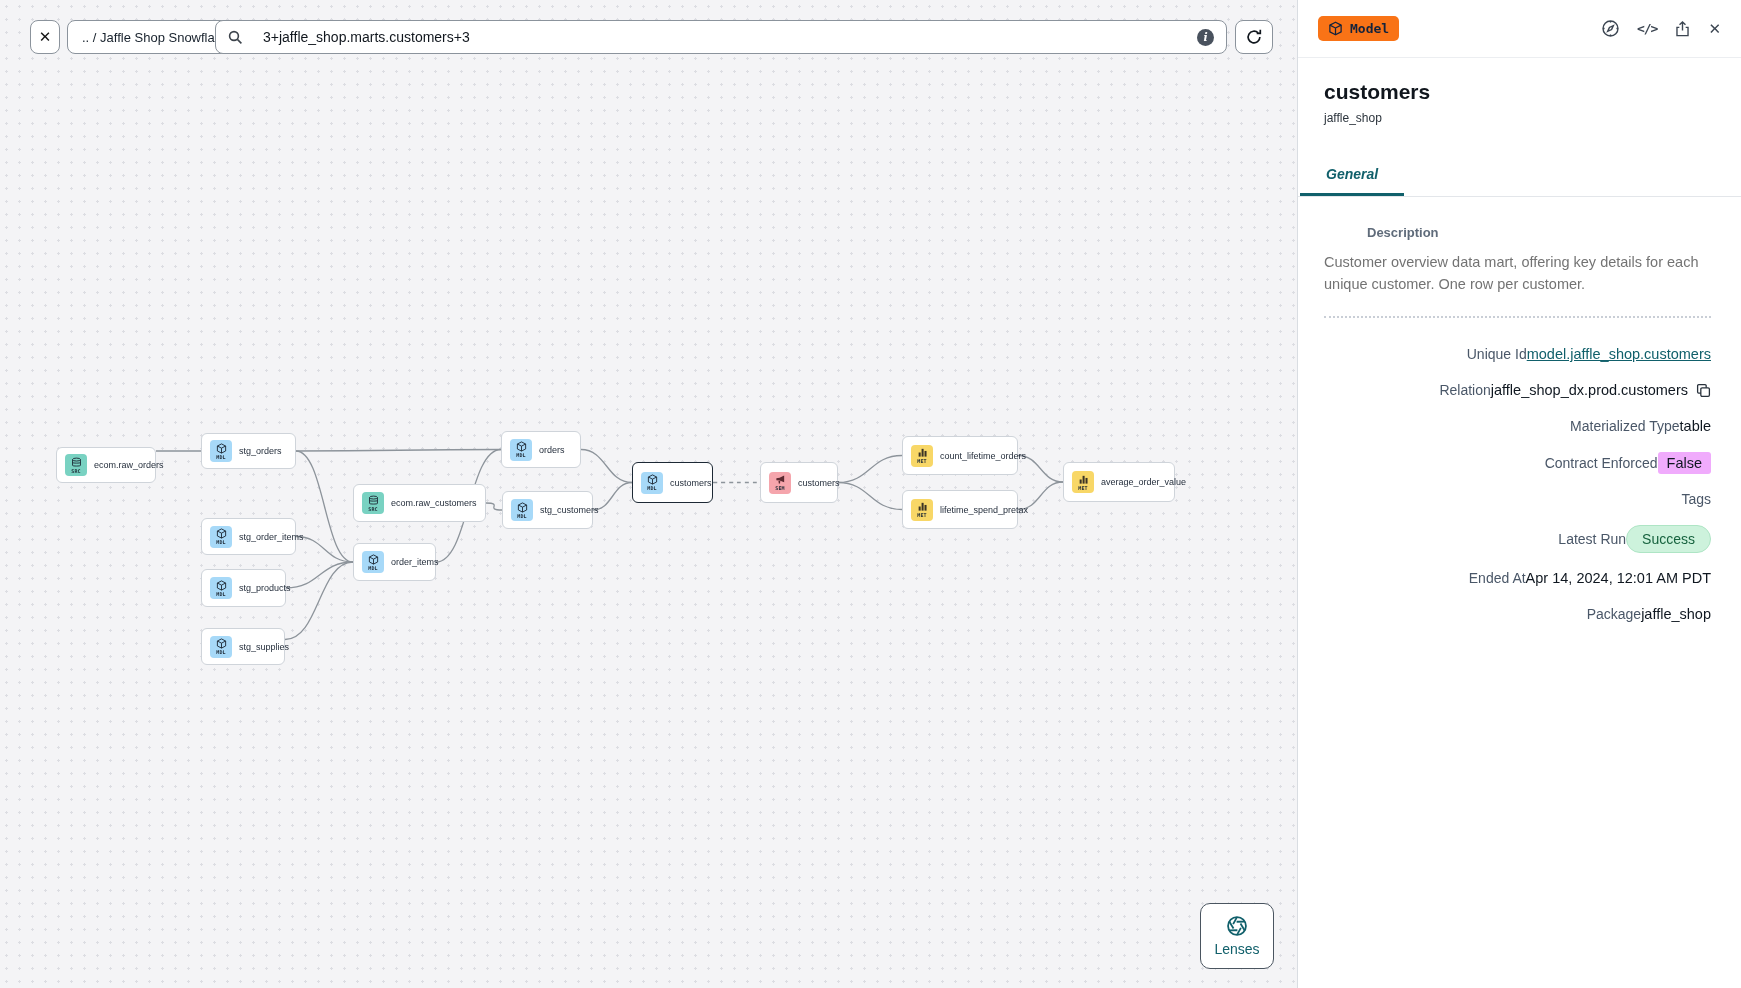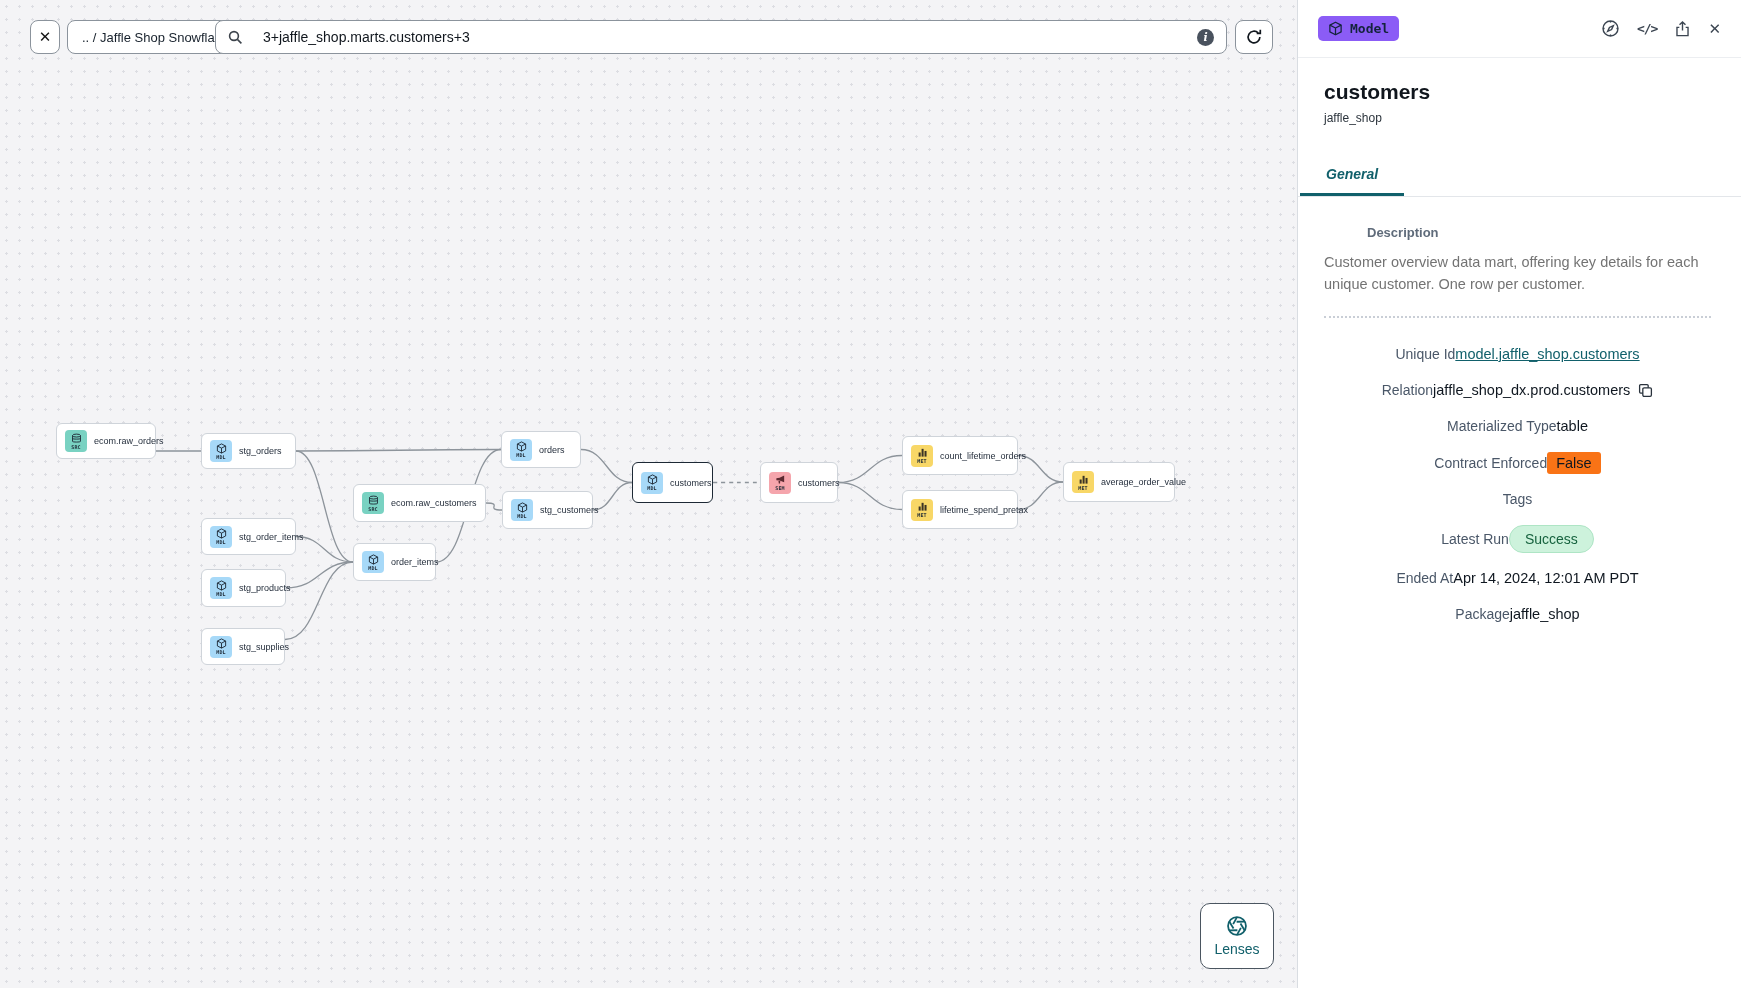--- a/index.html
+++ b/index.html
@@ -44,41 +44,41 @@
   .k-mdl .nbadge { background:#a7d9f8; }
   .k-sem .nbadge { background:#f5a5ac; }
   .k-met .nbadge { background:#f8d767; }
   .nlabel { font-size:9px; color:#1f2937; white-space:nowrap; }
 
   
   .panel { position:absolute; right:0; top:0; width:444px; height:988px; background:#fff;
     border-left:1px solid #d9dde2; }
   .p-iconrow { height:58px; display:flex; align-items:center; padding:0 20px;
     border-bottom:1px solid #eceef1; }
-  .res-badge { background:#8b5cf6; color:#14233c; border-radius:5px; padding:5px 10px;
+  .res-badge { background:#f97316; color:#14233c; border-radius:5px; padding:5px 10px;
     display:flex; align-items:flex-start; gap:7px; font:bold 13px "DejaVu Sans Mono", monospace; }
   .p-icons { margin-left:auto; display:flex; align-items:center; gap:17px; color:#3c4652; }
   .p-icons .pi { cursor:pointer; display:flex; align-items:center; }
   .code-glyph { font:bold 13px "DejaVu Sans Mono", monospace; letter-spacing:-1px; }
   .x-glyph { font-size:15px; }
   .p-title { font-size:21px; font-weight:bold; color:#10161d; margin:22px 26px 0; }
   .p-sub { font-size:12px; color:#2b333c; margin:7px 26px 0; }
   .tabbar { margin-top:30px; border-bottom:1px solid #e3e6ea; padding-left:2px; }
   .tab { display:inline-block; padding:11px 26px; font-size:14px; font-weight:bold;
     color:#11606b; border-bottom:3px solid #11606b; cursor:pointer;font-style:italic; }
   .p-body { padding:28px 30px 0 26px; }
   .desc-label { font-size:13px; font-weight:bold; color:#5f6b7a; margin-bottom:12px;padding-left:43px; }
   .desc-text { font-size:14.5px; line-height:1.5; color:#737373; margin-bottom:20px; }
   .dotsep { border:none; border-top:2px dotted #c9ced6; margin-bottom:26px; }
-  .prow { display:flex; justify-content:center; align-items:center;
+  .prow { display:flex; justify-content:flex-end; align-items:center;
     margin-bottom:15px; min-height:21px; }
   .prow .lbl { font-size:14px; color:#4a5768; }
   .prow .val { font-size:14.5px; color:#0f1720; display:flex; align-items:center; gap:8px; }
   .prow .val a { color:#11606b; text-decoration:underline; cursor:pointer; }
-  .badge-gray { background:#f97316; border-radius:3px; padding:3px 9px; }
+  .badge-gray { background:#f0abfc; border-radius:3px; padding:3px 9px; }
   .pill-green { background:#cdf2dc; border:1px solid #aee5c5; border-radius:999px;
     padding:5px 15px; font-size:14px; color:#17633f; }
   .copy-btn { cursor:pointer; display:flex; }
   svg { display:block; }
 </style>
 </head>
 <body>
 
 <div class="canvas">
   <svg id="edges" width="1297" height="988" viewBox="0 0 1297 988">
@@ -92,21 +92,21 @@
       <path d="M436 562 C 468.5 562 468.5 449.5 501 449.5" class="edge"></path>
       <path d="M581 449.5 C 606.5 449.5 606.5 482.5 632 482.5" class="edge"></path>
       <path d="M593 510 C 612.5 510 612.5 482.5 632 482.5" class="edge"></path>
       <path d="M713 482.5 C 736.5 482.5 736.5 482.5 760 482.5" class="edge dashed"></path>
       <path d="M838 482.5 C 870 482.5 870 455.5 902 455.5" class="edge"></path>
       <path d="M838 482.5 C 870 482.5 870 509.5 902 509.5" class="edge"></path>
       <path d="M1018 455.5 C 1040.5 455.5 1040.5 482 1063 482" class="edge"></path>
       <path d="M1018 509.5 C 1040.5 509.5 1040.5 482 1063 482" class="edge"></path>
     </svg>
   <div id="nodes">
-      <div class="node k-src" style="left: 56px; top: 423px; width: 100px; height: 36px;">
+      <div class="node k-src" style="left: 56px; top: 447px; width: 100px; height: 36px;">
         <span class="nbadge">
           <svg width="11" height="11" viewBox="0 0 12 12" fill="none" stroke="#1d2935" stroke-width="1">
             <ellipse cx="6" cy="2.8" rx="4.3" ry="1.6"></ellipse>
             <path d="M1.7 2.8 V9.2 C1.7 10.1 10.3 10.1 10.3 9.2 V2.8"></path>
             <path d="M1.7 6 C1.7 6.9 10.3 6.9 10.3 6"></path>
           </svg>
           <span class="ntag">SRC</span>
         </span>
         <span class="nlabel">ecom.raw_orders</span>
       </div>

